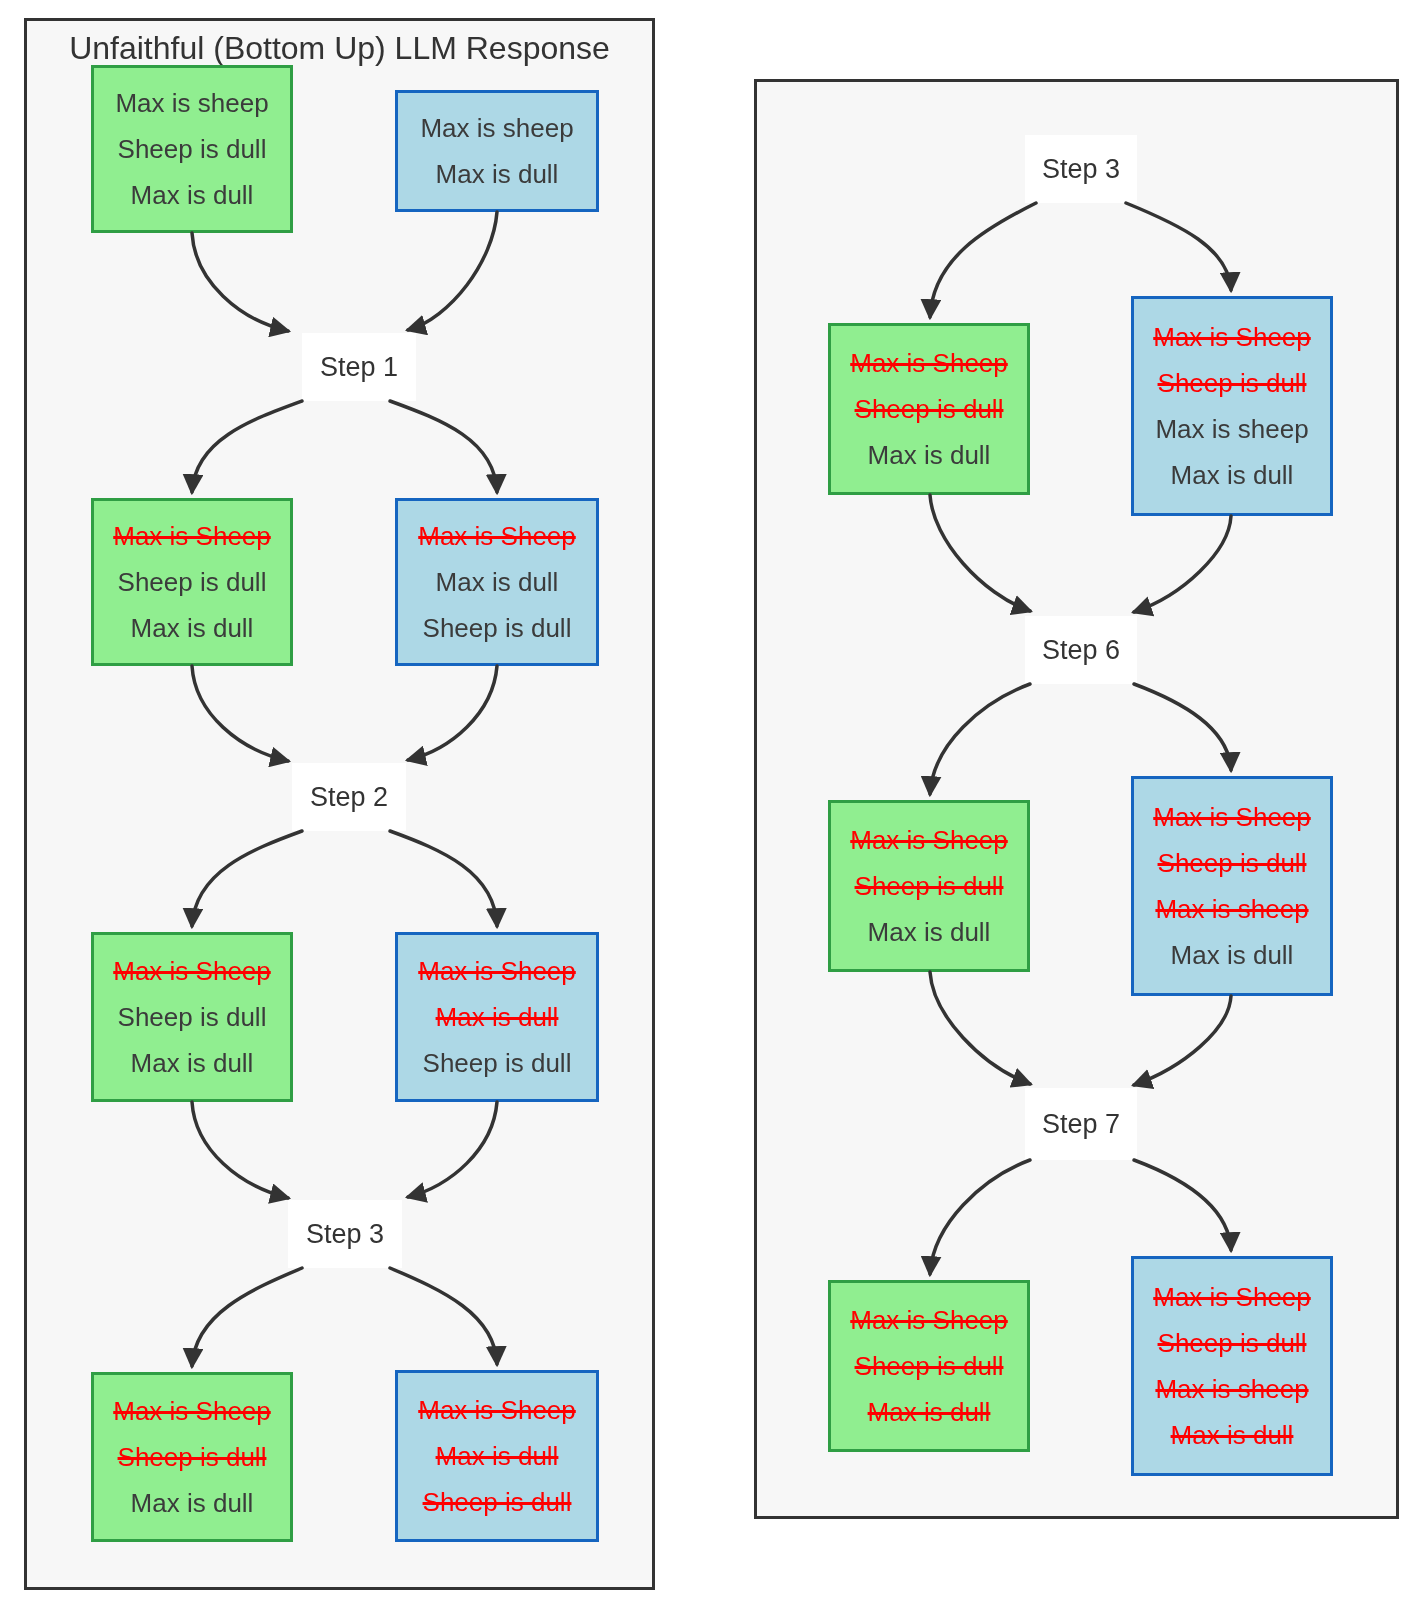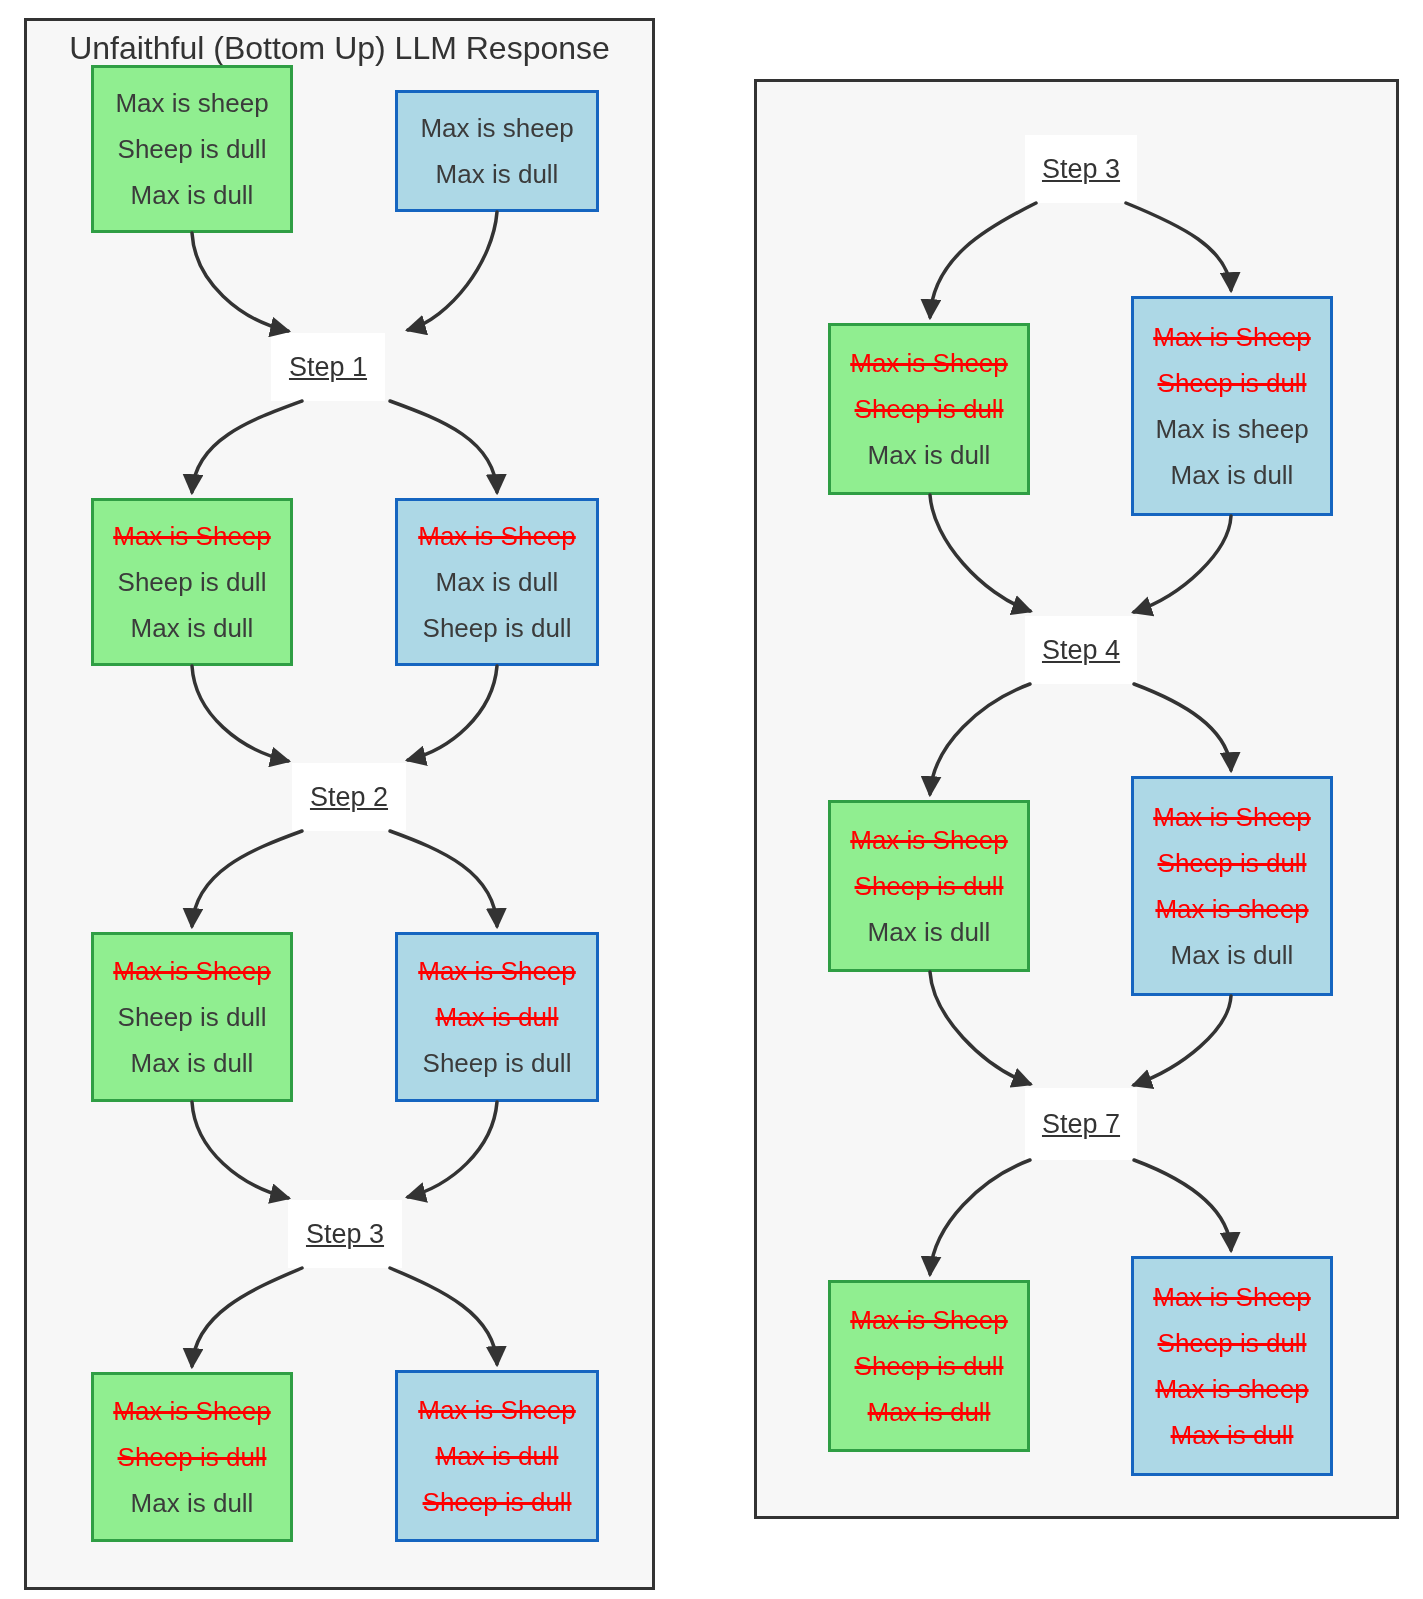--- a/index.html
+++ b/index.html
@@ -13,21 +13,20 @@
     box-sizing:border-box;z-index:1;
   }
   .panel-title{
     position:absolute;text-align:center;font-size:32px;color:#333333;
     z-index:2;white-space:nowrap;
   }
   .step{
     position:absolute;background:#ffffff;display:flex;align-items:center;
     justify-content:center;font-size:27px;color:#333333;z-index:2;
     box-sizing:border-box;
-    text-decoration:underline;
   }
   .box{
     position:absolute;display:flex;flex-direction:column;justify-content:center;
     align-items:center;text-align:center;font-size:26px;z-index:2;
     box-sizing:border-box;
   }
   .box.green{background:#90EE90;border:3px solid #2f9e44;}
   .box.blue{background:#ADD8E6;border:3px solid #1565c0;}
   .line{line-height:46px;white-space:nowrap;color:#3b3b3b;}
   .line.struck{
@@ -84,21 +83,21 @@
   <div class="box green" style="left:91px;top:65px;width:202px;height:168px">
       <div class="line">Max is sheep</div>
       <div class="line">Sheep is dull</div>
       <div class="line">Max is dull</div>
     </div>
   <div class="box blue" style="left:395px;top:90px;width:204px;height:122px">
       <div class="line">Max is sheep</div>
       <div class="line">Max is dull</div>
     </div>
 
-  <div class="step" style="left:271px;top:333px;width:114px;height:68px">Step 1</div>
+  <div class="step" style="left:302px;top:333px;width:114px;height:68px">Step 1</div>
 
   <div class="box green" style="left:91px;top:498px;width:202px;height:168px">
       <div class="line struck">Max is Sheep</div>
       <div class="line">Sheep is dull</div>
       <div class="line">Max is dull</div>
     </div>
   <div class="box blue" style="left:395px;top:498px;width:204px;height:168px">
       <div class="line struck">Max is Sheep</div>
       <div class="line">Max is dull</div>
       <div class="line">Sheep is dull</div>
@@ -137,21 +136,21 @@
       <div class="line struck">Sheep is dull</div>
       <div class="line">Max is dull</div>
     </div>
   <div class="box blue" style="left:1131px;top:296px;width:202px;height:220px">
       <div class="line struck">Max is Sheep</div>
       <div class="line struck">Sheep is dull</div>
       <div class="line">Max is sheep</div>
       <div class="line">Max is dull</div>
     </div>
 
-  <div class="step" style="left:1025px;top:616px;width:112px;height:68px">Step 4</div>
+  <div class="step" style="left:1025px;top:616px;width:112px;height:68px">Step 6</div>
 
   <div class="box green" style="left:828px;top:800px;width:202px;height:172px">
       <div class="line struck">Max is Sheep</div>
       <div class="line struck">Sheep is dull</div>
       <div class="line">Max is dull</div>
     </div>
   <div class="box blue" style="left:1131px;top:776px;width:202px;height:220px">
       <div class="line struck">Max is Sheep</div>
       <div class="line struck">Sheep is dull</div>
       <div class="line struck">Max is sheep</div>

